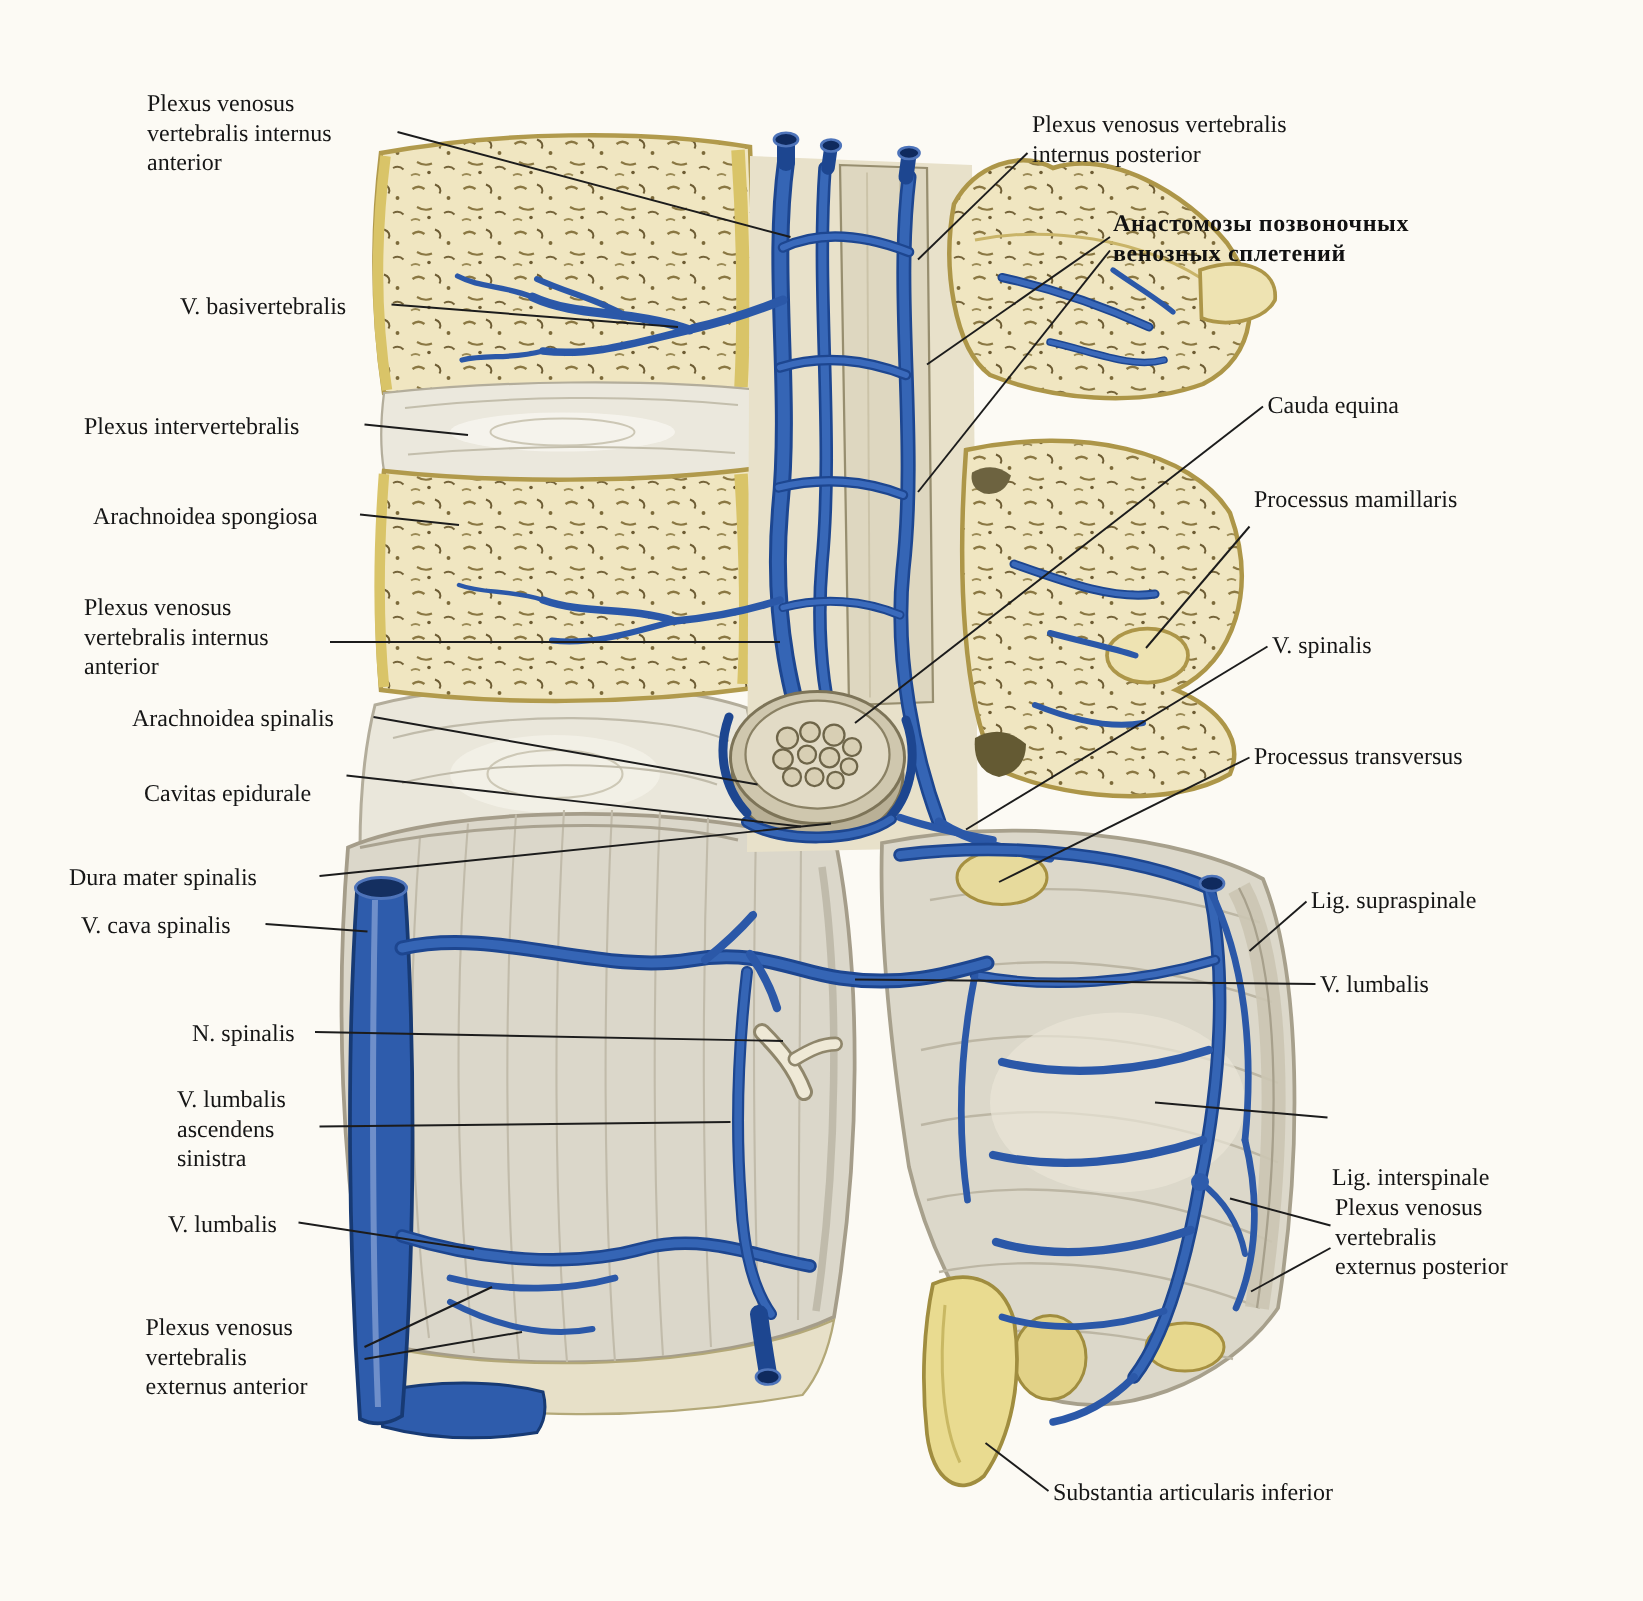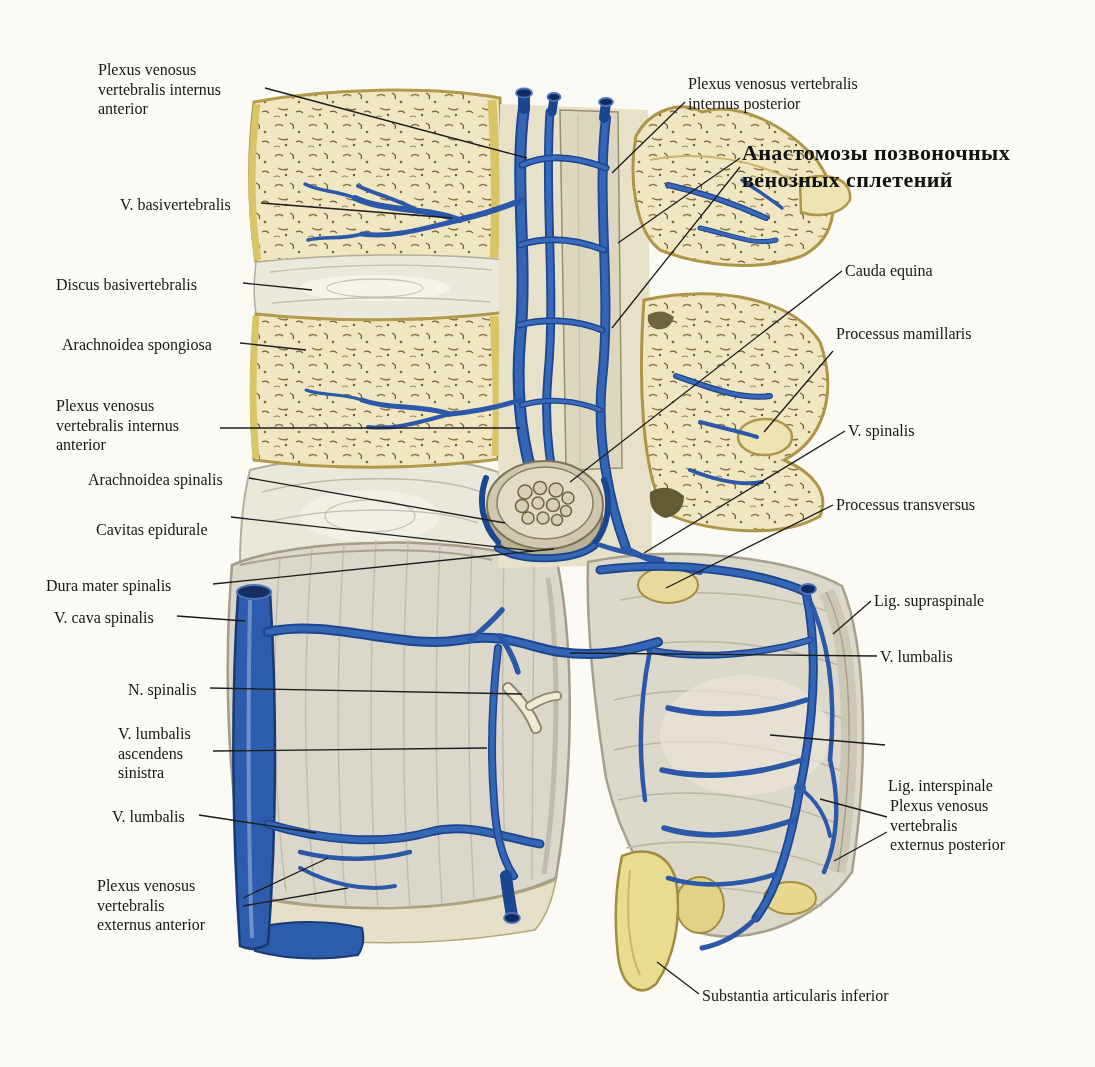--- a/index.html
+++ b/index.html
@@ -1,21 +1,21 @@
 <!DOCTYPE html>
 <html><head>
 <meta charset="utf-8">
 <style>
   html,body{margin:0;padding:0;background:#fcfaf4;}
   .figure{position:relative;width:1095px;height:1067px;background:#f97316;
           font-family:Liberation Serif, serif;overflow:hidden;}
   .figure svg.art{position:absolute;left:0;top:0;}
   .label{position:absolute;color:#161616;font-size:16px;line-height:1.22;
          white-space:pre-line;}
-  .label.ru{font-weight:bold;font-size:22px;letter-spacing:.4px;color:#111;}
+  .label.ru{font-weight:bold;font-size:16px;letter-spacing:.4px;color:#111;}
 </style>
 </head>
 <body>
 
 <div class="figure">
 
 <svg class="art" width="1095" height="1067" viewBox="0 0 1095 1067" xmlns="http://www.w3.org/2000/svg">
   <defs>
     <pattern id="spongy" width="34" height="30" patternUnits="userSpaceOnUse">
       <rect width="34" height="30" fill="#f0e6c1"></rect>
@@ -276,21 +276,21 @@
     <line x1="887" y1="817" x2="820" y2="799"></line>
     <line x1="887" y1="832" x2="834" y2="861"></line>
     <line x1="699" y1="994" x2="657" y2="962"></line>
   </g>
 </svg>
 
 <div class="label" style="left:98px;top:60px">Plexus venosus
 vertebralis internus
 anterior</div>
 <div class="label" style="left:120px;top:195px">V. basivertebralis</div>
-<div class="label" style="left:56px;top:275px">Discus basivertebralis</div>
+<div class="label" style="left:56px;top:275px">Plexus intervertebralis</div>
 <div class="label" style="left:62px;top:335px">Arachnoidea spongiosa</div>
 <div class="label" style="left:56px;top:396px">Plexus venosus
 vertebralis internus
 anterior</div>
 <div class="label" style="left:88px;top:470px">Arachnoidea spinalis</div>
 <div class="label" style="left:96px;top:520px">Cavitas epidurale</div>
 <div class="label" style="left:46px;top:576px">Dura mater spinalis</div>
 <div class="label" style="left:54px;top:608px">V. cava spinalis</div>
 <div class="label" style="left:128px;top:680px">N. spinalis</div>
 <div class="label" style="left:118px;top:724px">V. lumbalis

